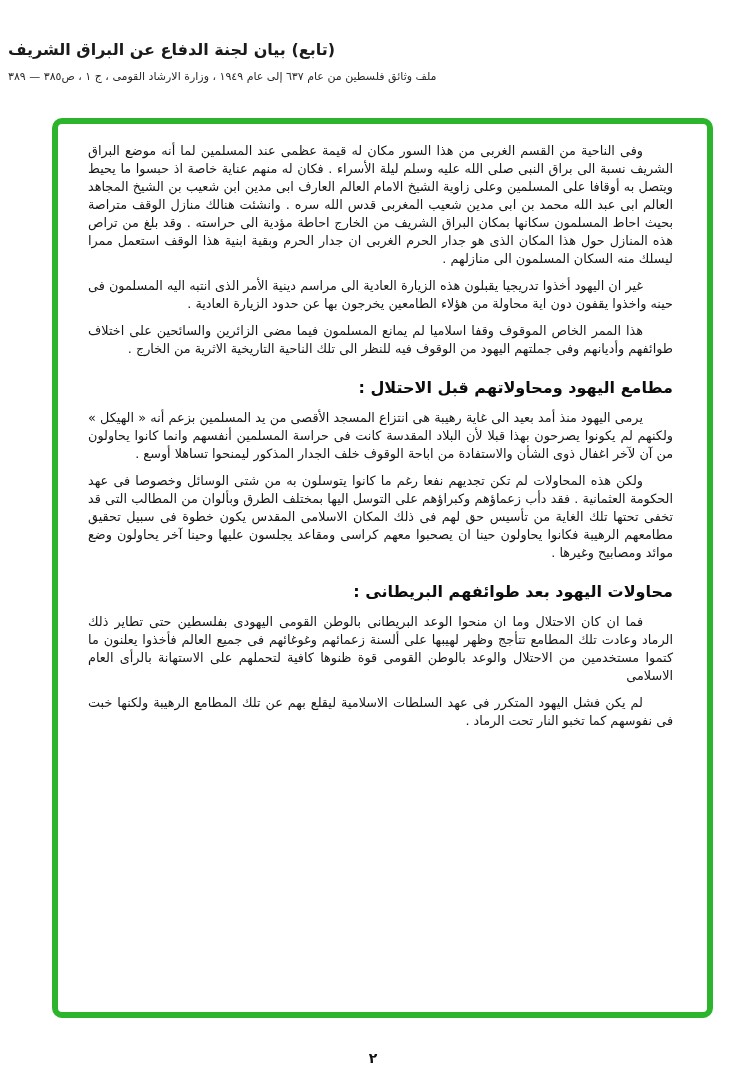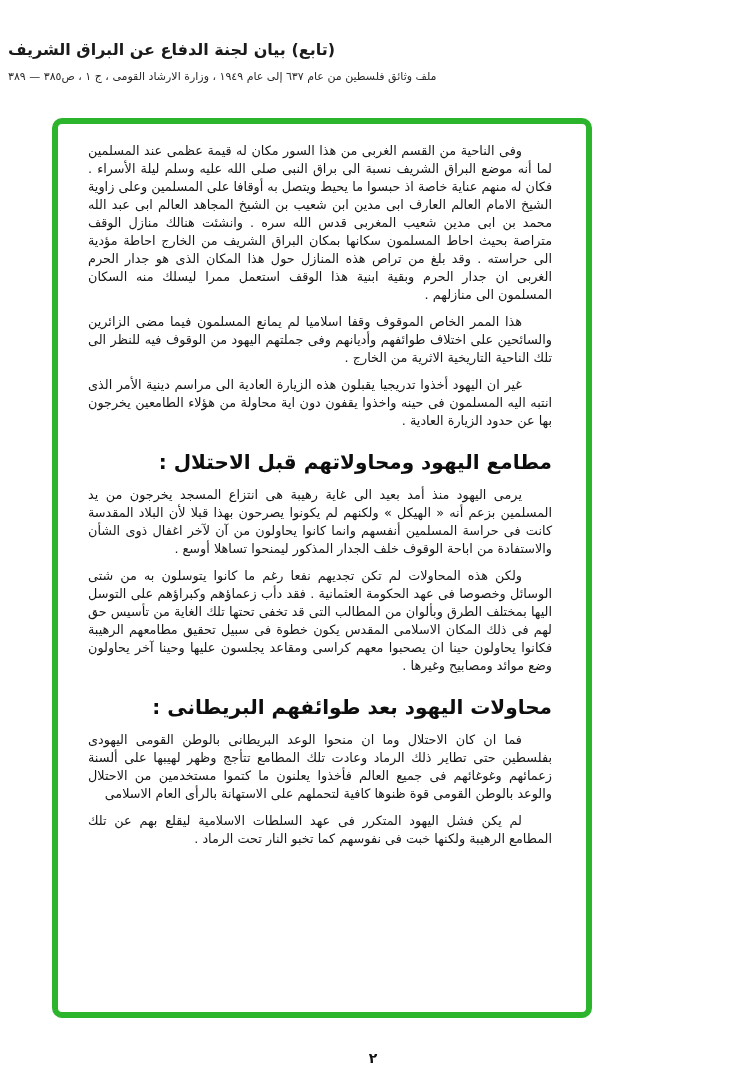--- a/index.html
+++ b/index.html
@@ -32,40 +32,40 @@
   }
   .doc-source {
     font-size: 11px;
     margin-top: 11px;
     color: #2a2a2a;
   }
   .frame {
     position: absolute;
     left: 52px;
     top: 118px;
-    width: 540px;
+    width: 661px;
     height: 900px;
     border: 6px solid #2cb52c;
     border-radius: 10px;
     box-sizing: border-box;
     padding: 18px 34px 10px 30px;
     overflow: hidden;
     background: #ffffff;
   }
   p.para {
     font-size: 12.8px;
     line-height: 18px;
     text-align: justify;
     text-justify: inter-word;
     margin: 0 0 9px 0;
     text-indent: 30px;
     color: #161616;
   }
   h2.sec {
-    font-size: 20px;
+    font-size: 16px;
     font-weight: bold;
     margin: 20px 0 12px 0;
     color: #0d0d0d;
   }
   .pagenum {
     position: absolute;
     bottom: 6px;
     left: 0;
     width: 100%;
     text-align: center;
@@ -80,25 +80,25 @@
 <div class="page">
 
   <div class="header">
     <div class="doc-title">(تابع) بيان لجنة الدفاع عن البراق الشريف</div>
     <div class="doc-source">ملف وثائق فلسطين من عام ٦٣٧ إلى عام ١٩٤٩ ، وزارة الارشاد القومى ، ج ١ ، ص٣٨٥ — ٣٨٩</div>
   </div>
 
   <div class="frame">
 
     <p class="para">وفى الناحية من القسم الغربى من هذا السور مكان له قيمة عظمى عند المسلمين لما أنه موضع البراق الشريف نسبة الى براق النبى صلى الله عليه وسلم ليلة الأسراء . فكان له منهم عناية خاصة اذ حبسوا ما يحيط ويتصل به أوقافا على المسلمين وعلى زاوية الشيخ الامام العالم العارف ابى مدين ابن شعيب بن الشيخ المجاهد العالم ابى عبد الله محمد بن ابى مدين شعيب المغربى قدس الله سره . وانشئت هنالك منازل الوقف متراصة بحيث احاط المسلمون سكانها بمكان البراق الشريف من الخارج احاطة مؤدية الى حراسته . وقد بلغ من تراص هذه المنازل حول هذا المكان الذى هو جدار الحرم الغربى ان جدار الحرم وبقية ابنية هذا الوقف استعمل ممرا ليسلك منه السكان المسلمون الى منازلهم .</p>
+    <p class="para">غير ان اليهود أخذوا تدريجيا يقبلون هذه الزيارة العادية الى مراسم دينية الأمر الذى انتبه اليه المسلمون فى حينه واخذوا يقفون دون اية محاولة من هؤلاء الطامعين يخرجون بها عن حدود الزيارة العادية .</p>
     <p class="para">هذا الممر الخاص الموقوف وقفا اسلاميا لم يمانع المسلمون فيما مضى الزائرين والسائحين على اختلاف طوائفهم وأديانهم وفى جملتهم اليهود من الوقوف فيه للنظر الى تلك الناحية التاريخية الاثرية من الخارج .</p>
-    <p class="para">غير ان اليهود أخذوا تدريجيا يقبلون هذه الزيارة العادية الى مراسم دينية الأمر الذى انتبه اليه المسلمون فى حينه واخذوا يقفون دون اية محاولة من هؤلاء الطامعين يخرجون بها عن حدود الزيارة العادية .</p>
 
     <h2 class="sec">مطامع اليهود ومحاولاتهم قبل الاحتلال :</h2>
-    <p class="para">يرمى اليهود منذ أمد بعيد الى غاية رهيبة هى انتزاع المسجد يخرجون من يد المسلمين بزعم أنه « الهيكل » ولكنهم لم يكونوا يصرحون بهذا قبلا لأن البلاد المقدسة كانت فى حراسة المسلمين أنفسهم وانما كانوا يحاولون من آن لآخر اغفال ذوى الشأن والاستفادة من اباحة الوقوف خلف الجدار المذكور ليمنحوا تساهلا أوسع .</p>
+    <p class="para">يرمى اليهود منذ أمد بعيد الى غاية رهيبة هى انتزاع المسجد الأقصى من يد المسلمين بزعم أنه « الهيكل » ولكنهم لم يكونوا يصرحون بهذا قبلا لأن البلاد المقدسة كانت فى حراسة المسلمين أنفسهم وانما كانوا يحاولون من آن لآخر اغفال ذوى الشأن والاستفادة من اباحة الوقوف خلف الجدار المذكور ليمنحوا تساهلا أوسع .</p>
     <p class="para">ولكن هذه المحاولات لم تكن تجديهم نفعا رغم ما كانوا يتوسلون به من شتى الوسائل وخصوصا فى عهد الحكومة العثمانية . فقد دأب زعماؤهم وكبراؤهم على التوسل اليها بمختلف الطرق وبألوان من المطالب التى قد تخفى تحتها تلك الغاية من تأسيس حق لهم فى ذلك المكان الاسلامى المقدس يكون خطوة فى سبيل تحقيق مطامعهم الرهيبة فكانوا يحاولون حينا ان يصحبوا معهم كراسى ومقاعد يجلسون عليها وحينا آخر يحاولون وضع موائد ومصابيح وغيرها .</p>
 
     <h2 class="sec">محاولات اليهود بعد طوائفهم البريطانى :</h2>
     <p class="para">فما ان كان الاحتلال وما ان منحوا الوعد البريطانى بالوطن القومى اليهودى بفلسطين حتى تطاير ذلك الرماد وعادت تلك المطامع تتأجج وظهر لهيبها على ألسنة زعمائهم وغوغائهم فى جميع العالم فأخذوا يعلنون ما كتموا مستخدمين من الاحتلال والوعد بالوطن القومى قوة ظنوها كافية لتحملهم على الاستهانة بالرأى العام الاسلامى</p>
     <p class="para">لم يكن فشل اليهود المتكرر فى عهد السلطات الاسلامية ليقلع بهم عن تلك المطامع الرهيبة ولكنها خبت فى نفوسهم كما تخبو النار تحت الرماد .</p>
 
   </div>
 
   <div class="pagenum">٢</div>
 

